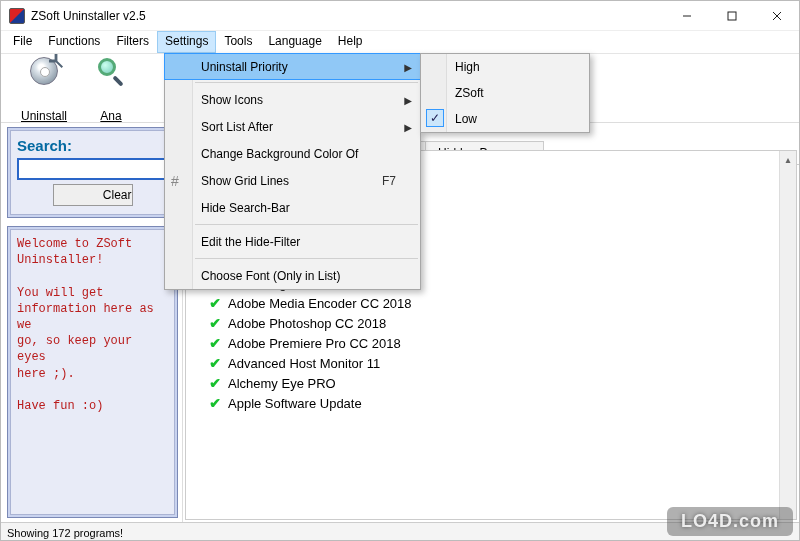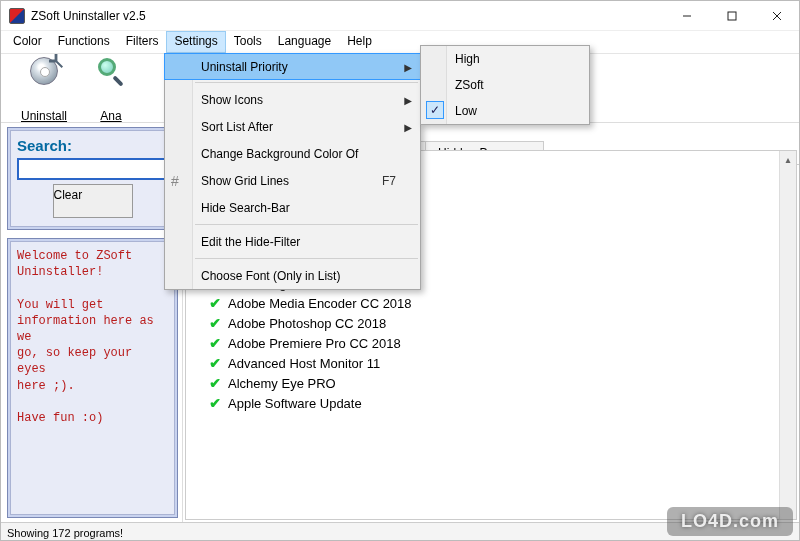--- a/index.html
+++ b/index.html
@@ -102,21 +102,21 @@
   .panel-inner {
     background:#e8ebf7;
     border:1px solid #aab3d3;
     padding:6px 6px 8px 6px;
   }
   .panel-title { font-weight:bold; font-size:15px; margin-bottom:4px; color:#0369a1;}
   .searchbox {
     width:100%; height:22px; border:2px solid #2a66c8; background:#fff; padding:1px 3px; font-size:12px;
   }
   .clearbtn {
-    display:block; margin: 4px auto 0 auto; width:80px; height:34px; border:1px solid #999; background:#efefef; text-align:left; line-height:20px;
+    display:block; margin: 4px auto 0 auto; width:80px; height:22px; border:1px solid #999; background:#efefef; text-align:right; line-height:20px;
   }
   .infotext { font-size:12px; color:#b91c1c; font-family:"Courier New",monospace; line-height:1.35;}
   .rightcol { flex:1; position:relative; }
   
   .tabrow {
     position:absolute; left:0; top:16px; right:0; height:26px;
     display:flex; align-items:flex-end; padding-left:2px;
     border-bottom:1px solid #ccc;
     background:#fff;
   }
@@ -157,21 +157,21 @@
     padding-left:36px; padding-right:22px;
   }
   .dropdown .menurow.hl { background:#90c8f6; border:1px solid #3399ff; margin:-1px;}
   .dropdown .sep { height:1px; margin:3px 2px 3px 30px; background:#d0d0d0;}
   .dropdown .gutter { position:absolute; left:0; top:0; bottom:0; width:28px; background:#eee; border-right:1px solid #ddd;}
   .dropdown .arrow { position:absolute; right:8px; top:50%; transform:translateY(-50%); font-size:10px; color:#333;}
   .dropdown .shortcut { position:absolute; right:24px; color:#333;}
   .dropdown .gicon { position:absolute; left:6px; top:50%; transform:translateY(-50%); color:#888; font-size:14px;}
   
   .submenu {
-    position:absolute; left:419px; top:44px; width:170px;
+    position:absolute; left:419px; top:52px; width:170px;
     background:#f2f2f2; border:1px solid #a7a7a7;
     box-shadow: 3px 3px 6px rgba(0,0,0,.25);
     z-index:21;
   }
   .submenu .srow {
     height:26px; display:flex; align-items:center; padding-left:34px; position:relative;
   }
   .submenu .gutter2 { position:absolute; left:0; top:0; bottom:0; width:26px; background:#eee; border-right:1px solid #ddd;}
   .submenu .chkmark { position:absolute; left:5px; top:3px; width:18px; height:18px; border:1px solid #3399ff; background:#cbe6fb; display:flex; align-items:center; justify-content:center; color:#225; font-size:12px;}
   
@@ -204,21 +204,21 @@
     </div>
   <div class="winbtn">
       <svg width="10" height="10">
         <line x1="1" y1="1" x2="9" y2="9" stroke-width="1"></line>
         <line x1="9" y1="1" x2="1" y2="9" stroke-width="1"></line>
       </svg>
     </div>
 </div>
 
 <div class="menubar">
-  <div class="menuitem">Color</div>
+  <div class="menuitem">File</div>
   <div class="menuitem">Functions</div>
   <div class="menuitem">Filters</div>
   <div class="menuitem open">Settings</div>
   <div class="menuitem">Tools</div>
   <div class="menuitem">Language</div>
   <div class="menuitem">Help</div>
 </div>
 
 <div class="toolbar">
   <div class="tbtn">

